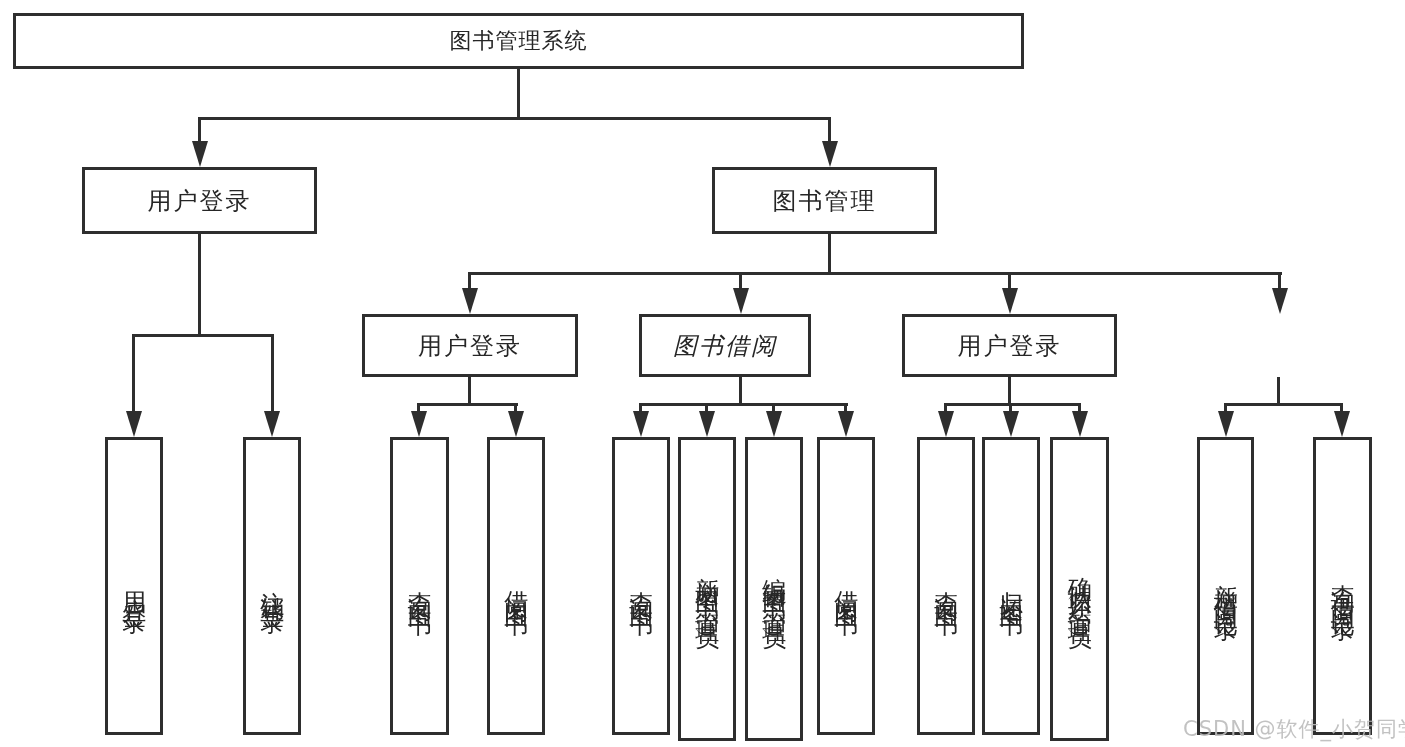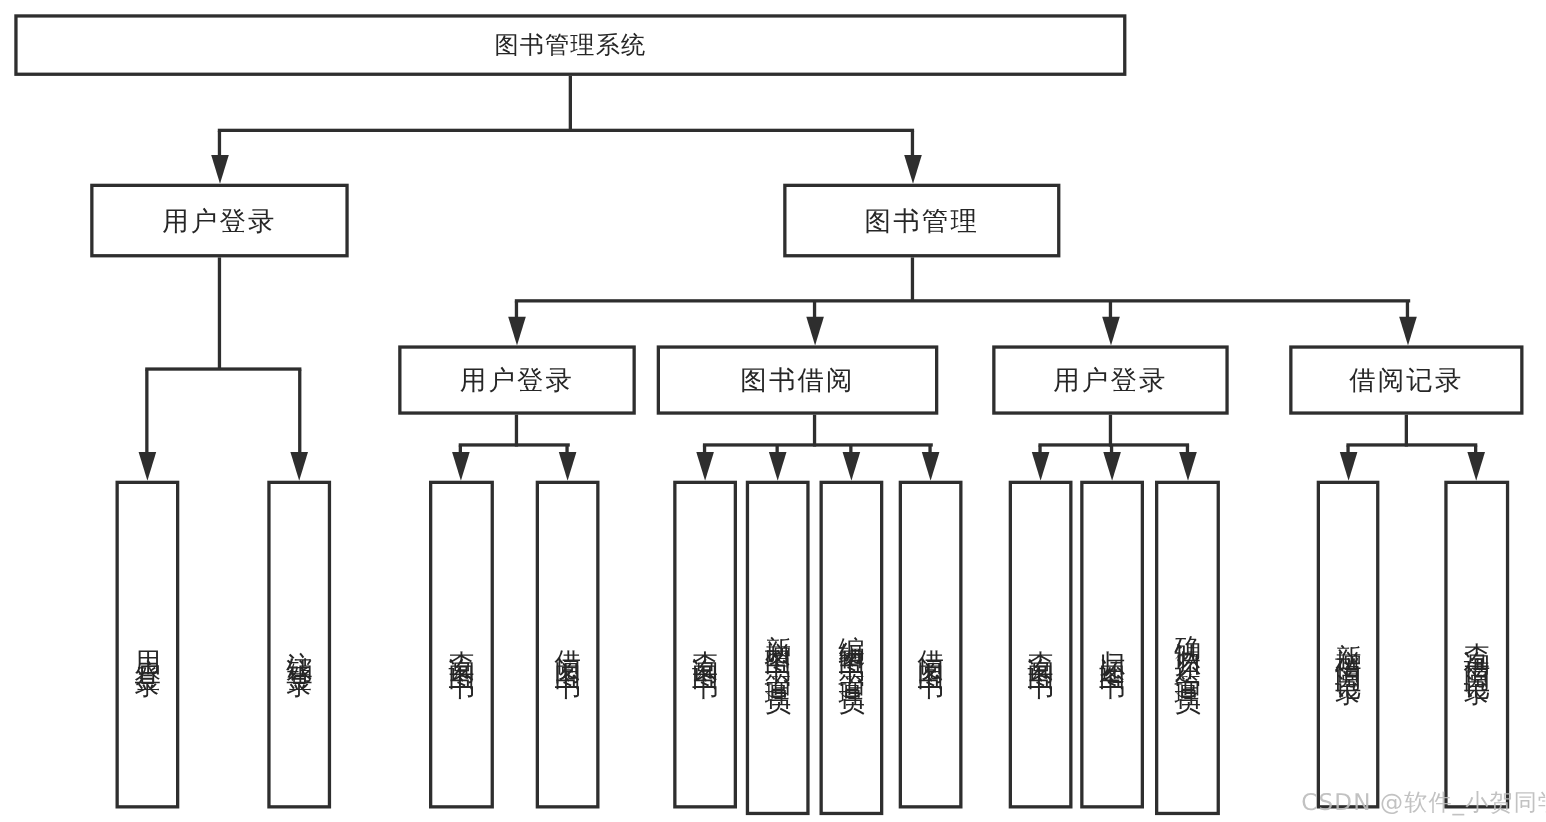--- a/index.html
+++ b/index.html
@@ -52,21 +52,21 @@
   <div class="vline" style="left:517px;top:69px;height:50px;"></div>
   <div class="hline" style="left:198px;top:117px;width:633px;"></div>
   <div class="vline" style="left:198px;top:119px;height:26px;"></div>
   <div class="arrow" style="left:192px;top:141px;"></div>
   <div class="vline" style="left:828px;top:119px;height:26px;"></div>
   <div class="arrow" style="left:822px;top:141px;"></div>
 
   <div class="box hbox" style="left:82px;top:167px;width:235px;height:67px;">
     <span>用户登录</span>
   </div>
-  <div class="box hbox" style="left:712px;top:167px;width:252px;height:67px;">
+  <div class="box hbox" style="left:712px;top:167px;width:225px;height:67px;">
     <span>图书管理</span>
   </div>
 
   <div class="vline" style="left:198px;top:234px;height:102px;"></div>
   <div class="hline" style="left:132px;top:334px;width:142px;"></div>
   <div class="vline" style="left:132px;top:336px;height:76px;"></div>
   <div class="arrow" style="left:126px;top:411px;"></div>
   <div class="vline" style="left:271px;top:336px;height:76px;"></div>
   <div class="arrow" style="left:264px;top:411px;"></div>
 
@@ -77,28 +77,25 @@
   <div class="vline" style="left:739px;top:274px;height:16px;"></div>
   <div class="arrow" style="left:733px;top:288px;"></div>
   <div class="vline" style="left:1008px;top:274px;height:16px;"></div>
   <div class="arrow" style="left:1002px;top:288px;"></div>
   <div class="vline" style="left:1278px;top:274px;height:16px;"></div>
   <div class="arrow" style="left:1272px;top:288px;"></div>
 
   <div class="box hbox" style="left:362px;top:314px;width:216px;height:63px;">
     <span>用户登录</span>
   </div>
-  <div class="box hbox" style="left:597px;top:314px;width:256px;height:63px;">
+  <div class="box hbox" style="left:639px;top:314px;width:172px;height:63px;font-style:italic;">
     <span>图书借阅</span>
   </div>
   <div class="box hbox" style="left:902px;top:314px;width:215px;height:63px;">
     <span>用户登录</span>
-  </div>
-  <div class="box hbox" style="left:1172px;top:314px;width:213px;height:63px;">
-    <span>借阅记录</span>
   </div>
 
   <div class="vline" style="left:468px;top:377px;height:29px;"></div>
   <div class="hline" style="left:417px;top:403px;width:101px;"></div>
   <div class="vline" style="left:417px;top:405px;height:8px;"></div>
   <div class="arrow" style="left:411px;top:411px;"></div>
   <div class="vline" style="left:514px;top:405px;height:8px;"></div>
   <div class="arrow" style="left:508px;top:411px;"></div>
 
   <div class="vline" style="left:739px;top:377px;height:29px;"></div>

